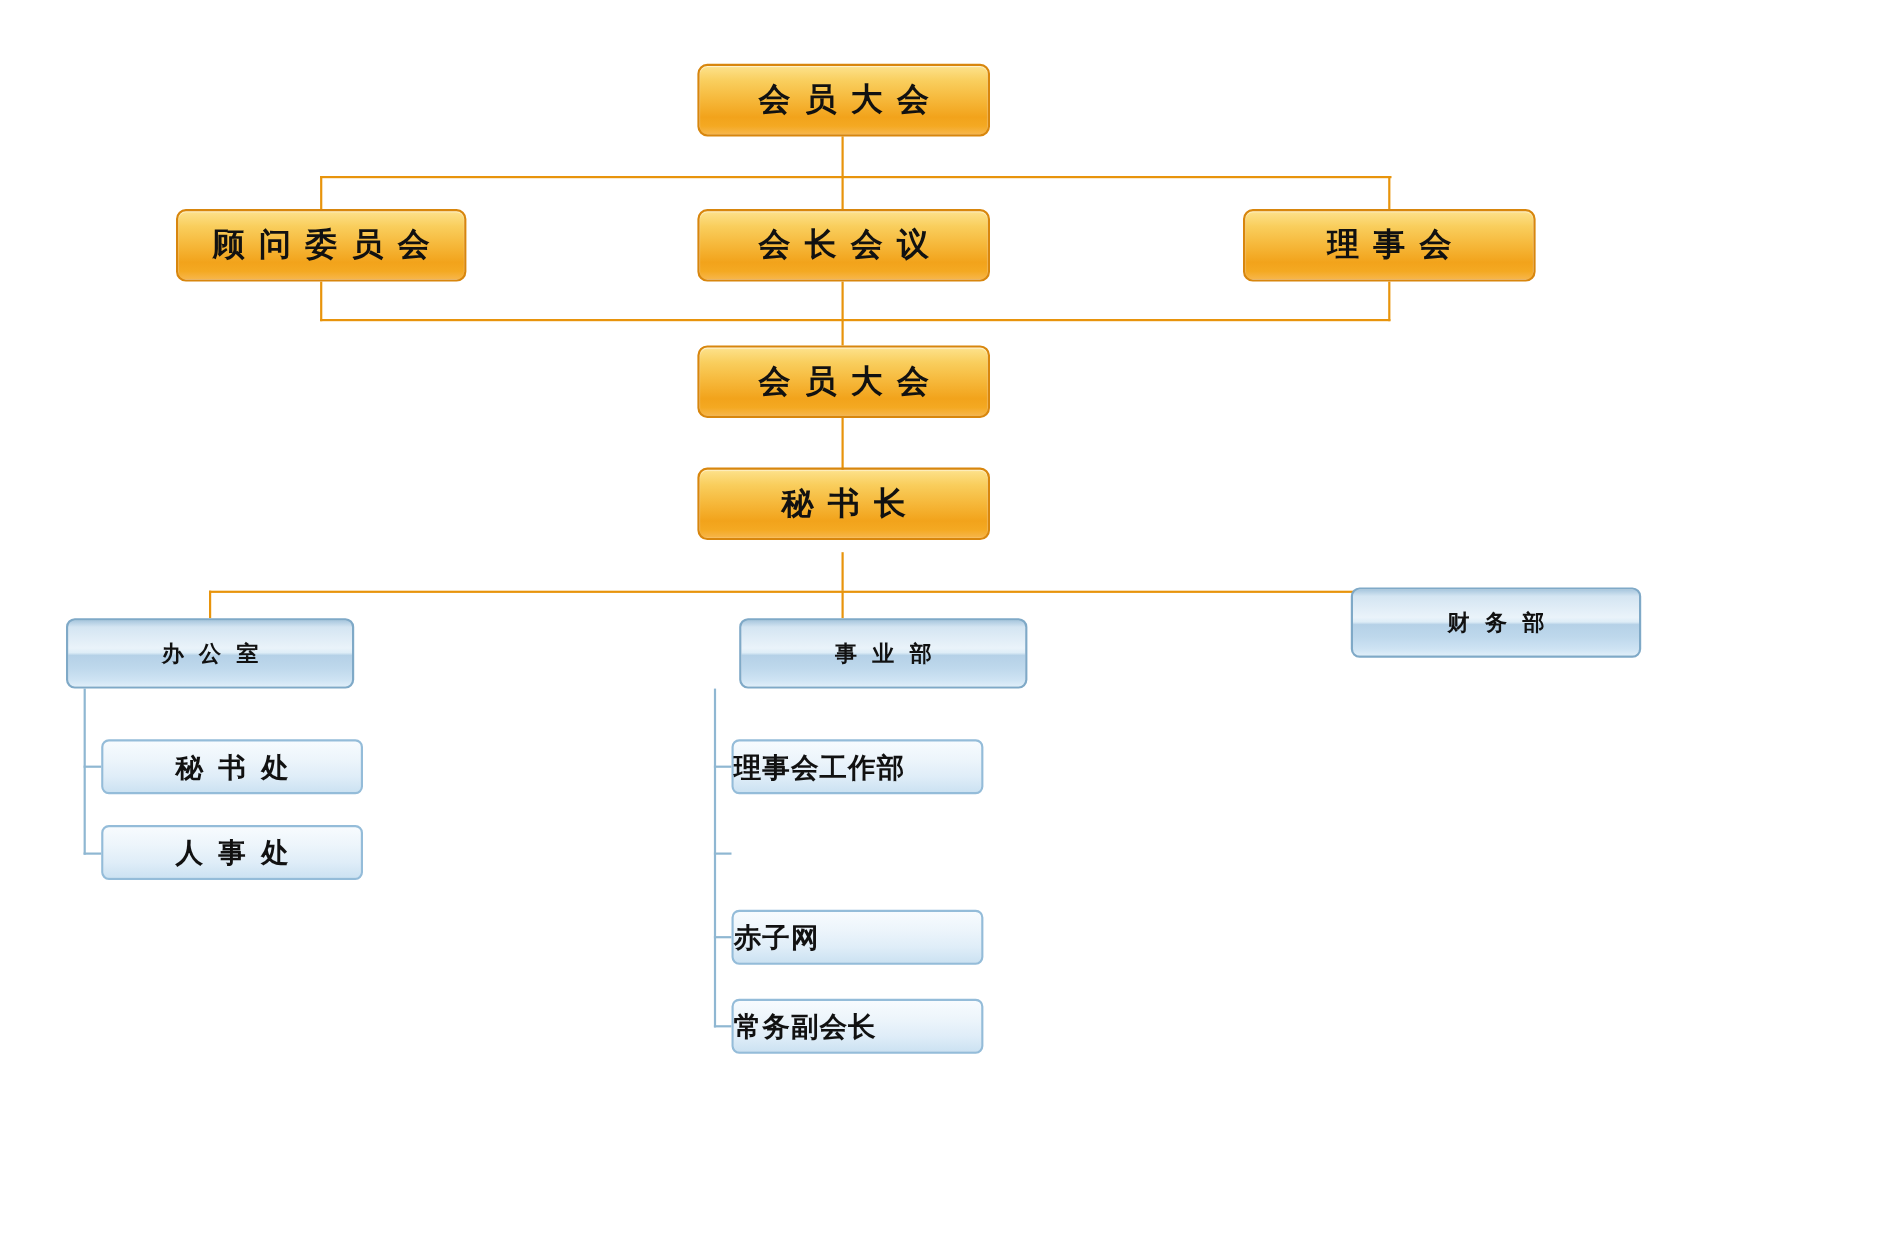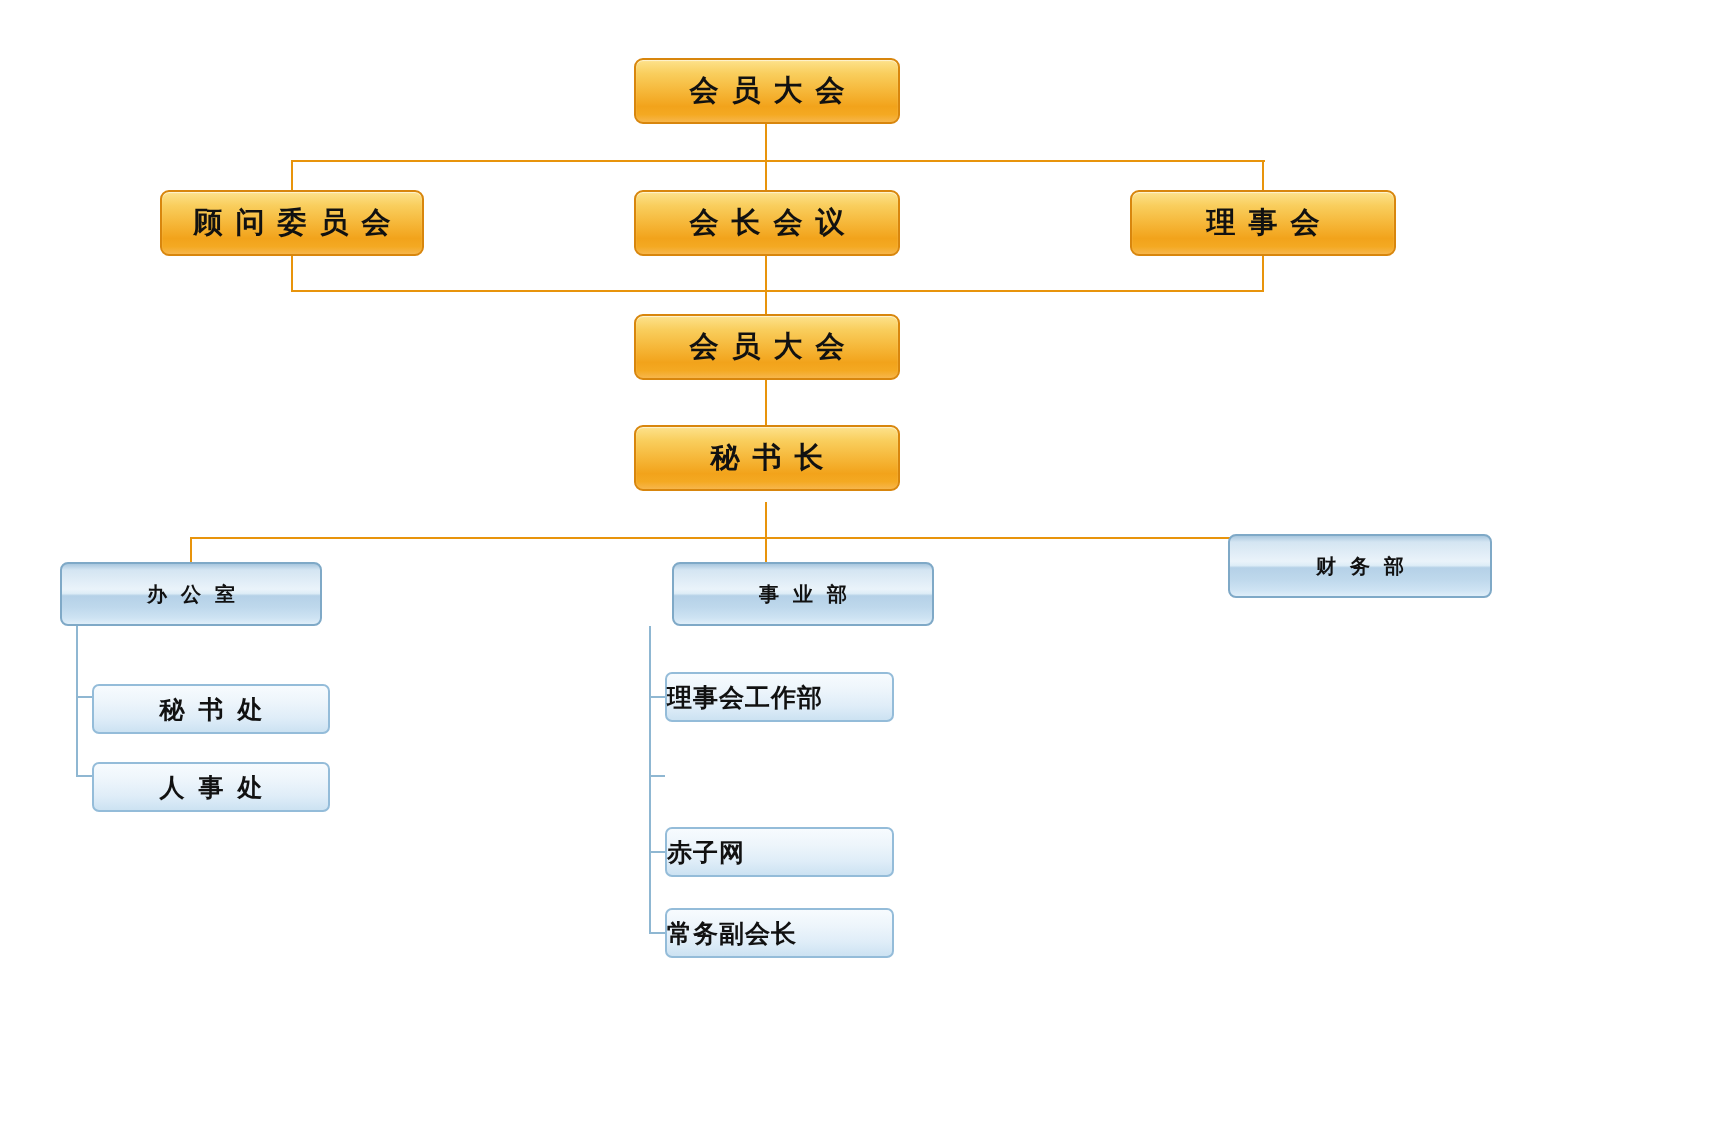--- a/index.html
+++ b/index.html
@@ -48,21 +48,20 @@
     border-radius: 7px;
     background: linear-gradient(180deg, #F7FBFE 0%, #EDF5FB 35%, #DFEDF8 70%, #CCE2F2 100%);
     font-family: "Liberation Sans", "DejaVu Sans", sans-serif;
     font-size: 25px;
     letter-spacing: 1px;
   }
   .node-small.centered {
     font-family: "Liberation Serif", "DejaVu Serif", serif;
     letter-spacing: 14px;
     text-indent: 14px;
-    margin-top: 12px;
   }
   .node-small.leftalign {
     justify-content: flex-start;
   }
 </style>
 </head>
 <body>
 
 <div class="canvas">
 

